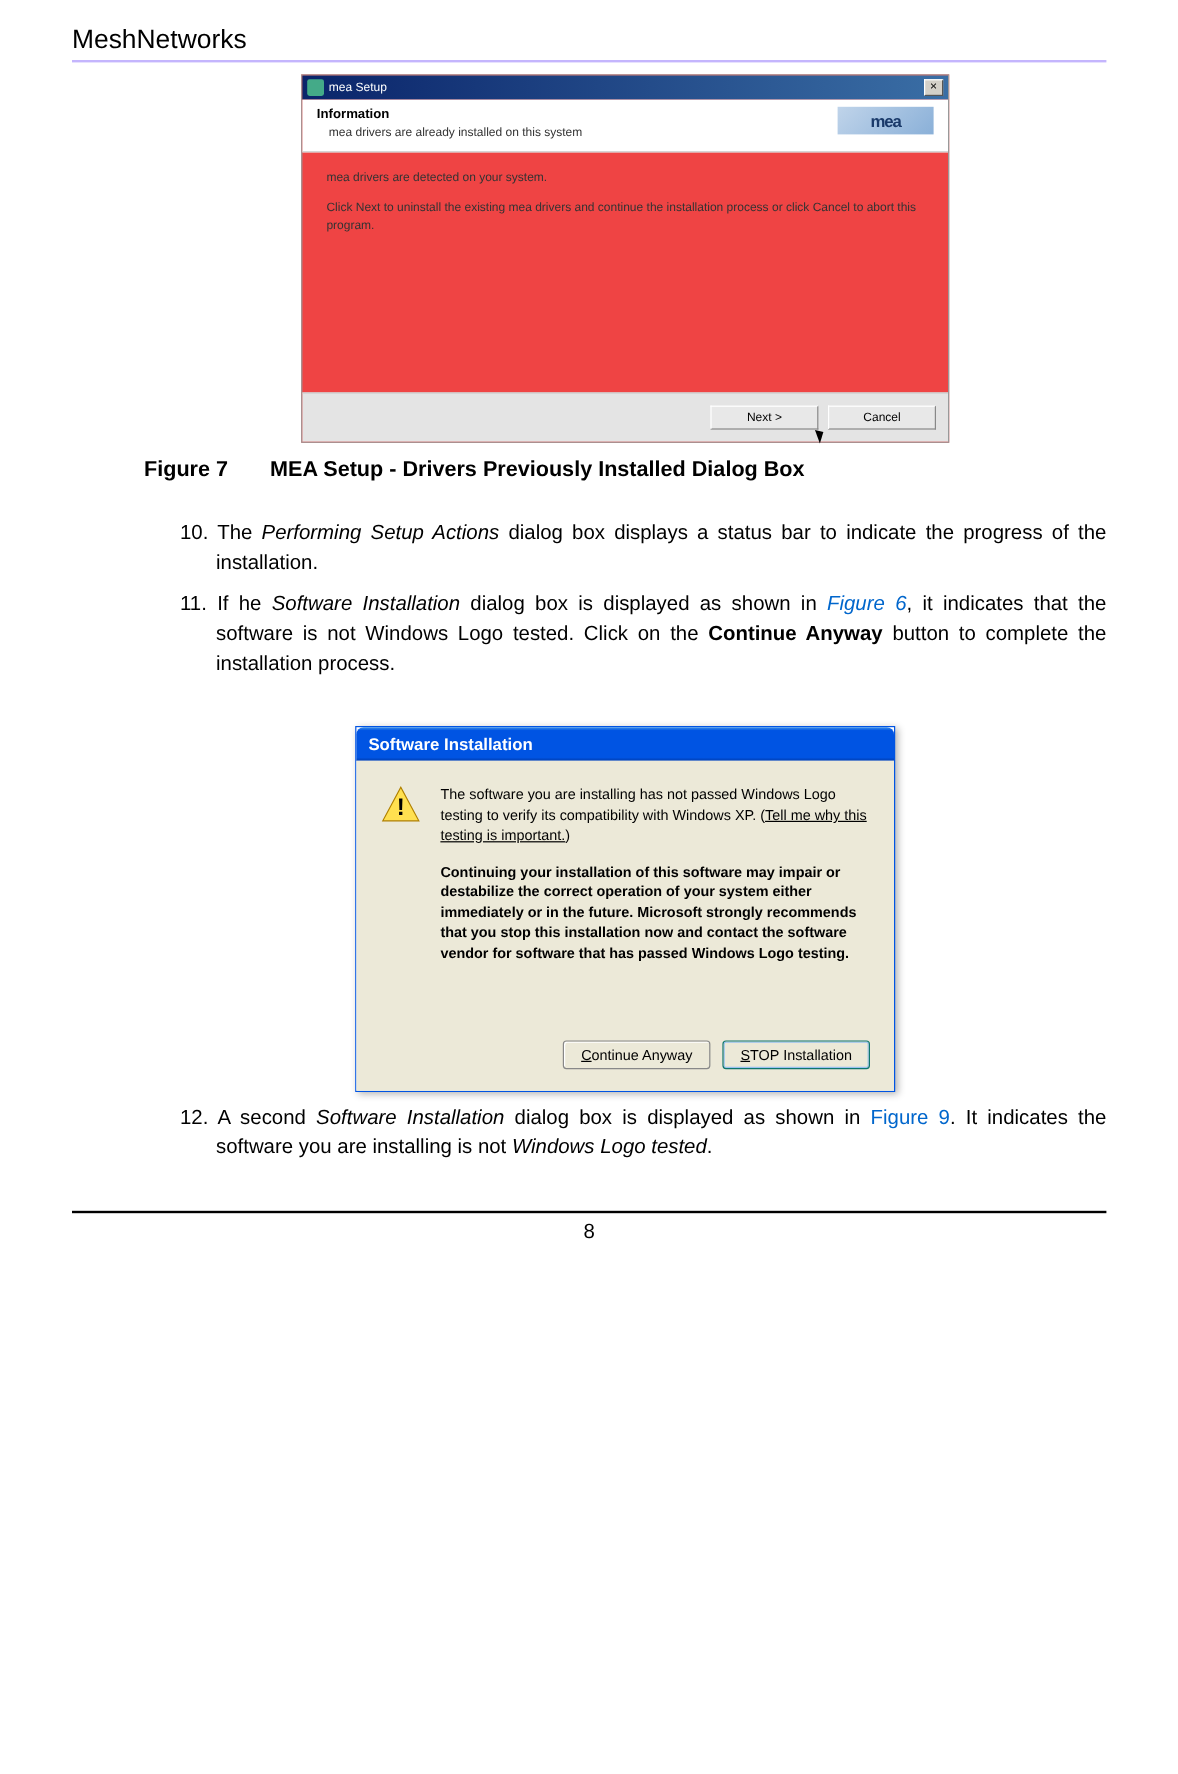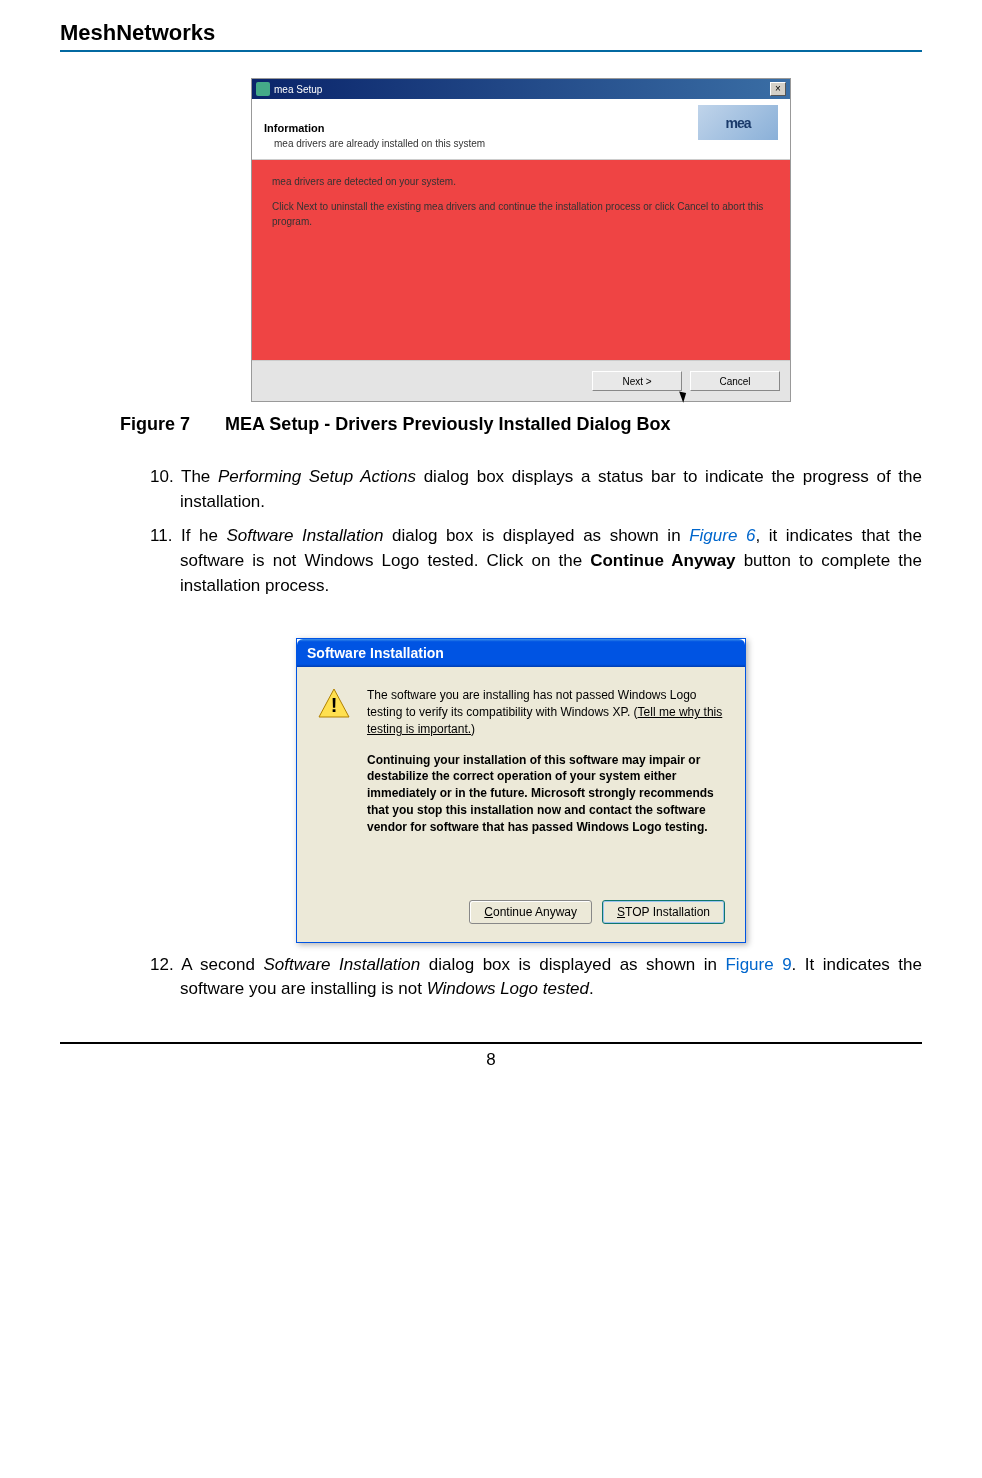--- a/index.html
+++ b/index.html
@@ -4,24 +4,24 @@
   <style>
     * { margin: 0; padding: 0; box-sizing: border-box; }
     body {
       font-family: Arial, Helvetica, sans-serif;
       background: #fff;
       width: 982px;
       padding: 20px 60px 40px 60px;
     }
     .header {
       font-size: 22px;
-      font-weight: bold;
-      border-bottom: 2px solid #0369a1;
+      font-weight: normal;
+      border-bottom: 2px solid #c4b5fd;
       padding-bottom: 4px;
-      margin-bottom: 26px;
+      margin-bottom: 10px;
     }
     .content { padding-left: 60px; }
     .dialog-wrap { display: flex; justify-content: center; margin: 10px 0; }
     
     
     .dialog1 {
       width: 540px;
       border: 1px solid #999;
       background: #ef4444;
       font-family: Tahoma, sans-serif;
@@ -50,25 +50,25 @@
       cursor: pointer;
     }
     .d1-info-bar {
       background: #fff;
       padding: 6px 12px 10px 12px;
       display: flex;
       justify-content: space-between;
       align-items: flex-start;
       border-bottom: 1px solid #ccc;
     }
-    .d1-info-left { flex: 1; margin-top: 17px; }
+    .d1-info-left { flex: 1; }
     .d1-info-title { font-weight: bold; font-size: 11px; margin-bottom: 4px; color: #000; }
     .d1-info-text { color: #333; font-size: 10px; margin-left: 10px; }
     .d1-logo {
-      width: 80px; height: 35px;
+      width: 80px; height: 23px;
       background: linear-gradient(135deg, #c0d4ea, #8ab0d8);
       display: flex;
       align-items: center;
       justify-content: center;
       color: #1a3a6a;
       font-weight: bold;
       font-size: 14px;
       letter-spacing: -1px;
     }
     .d1-body {

